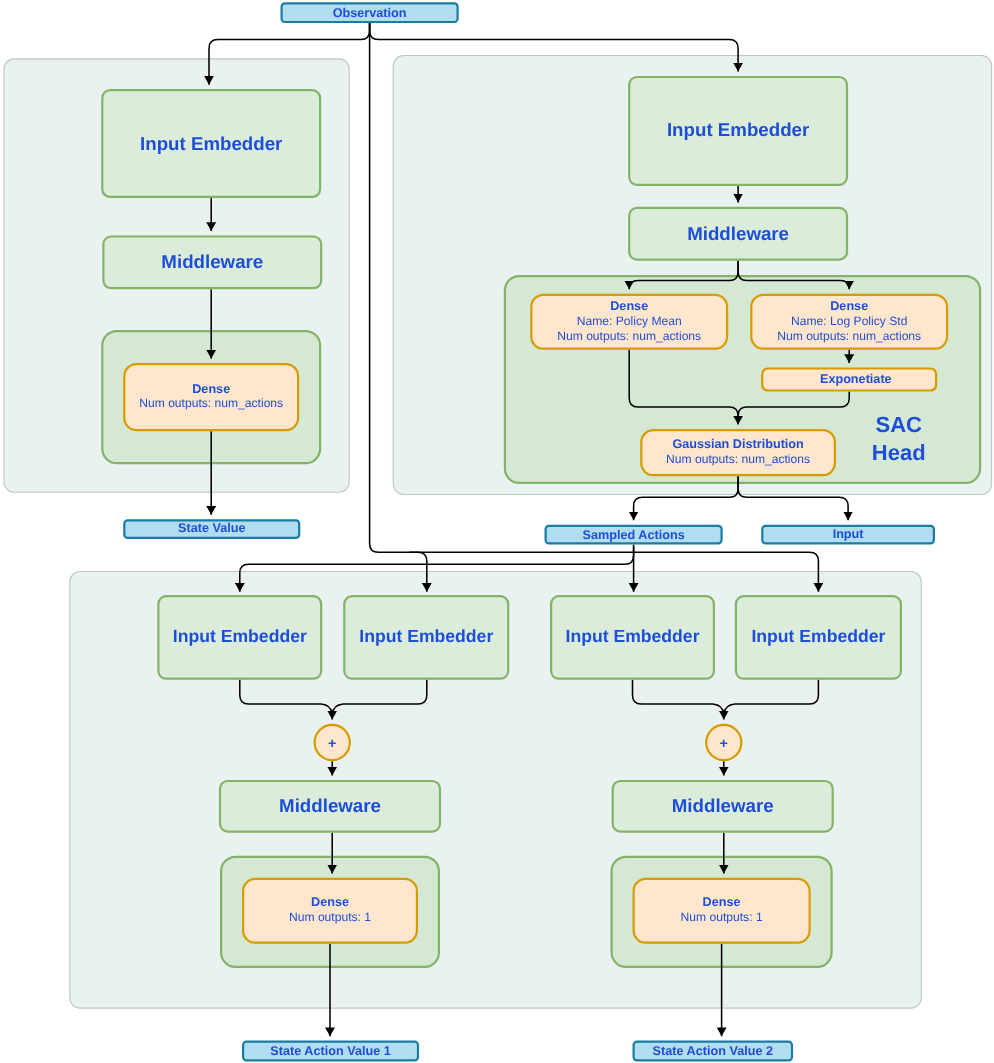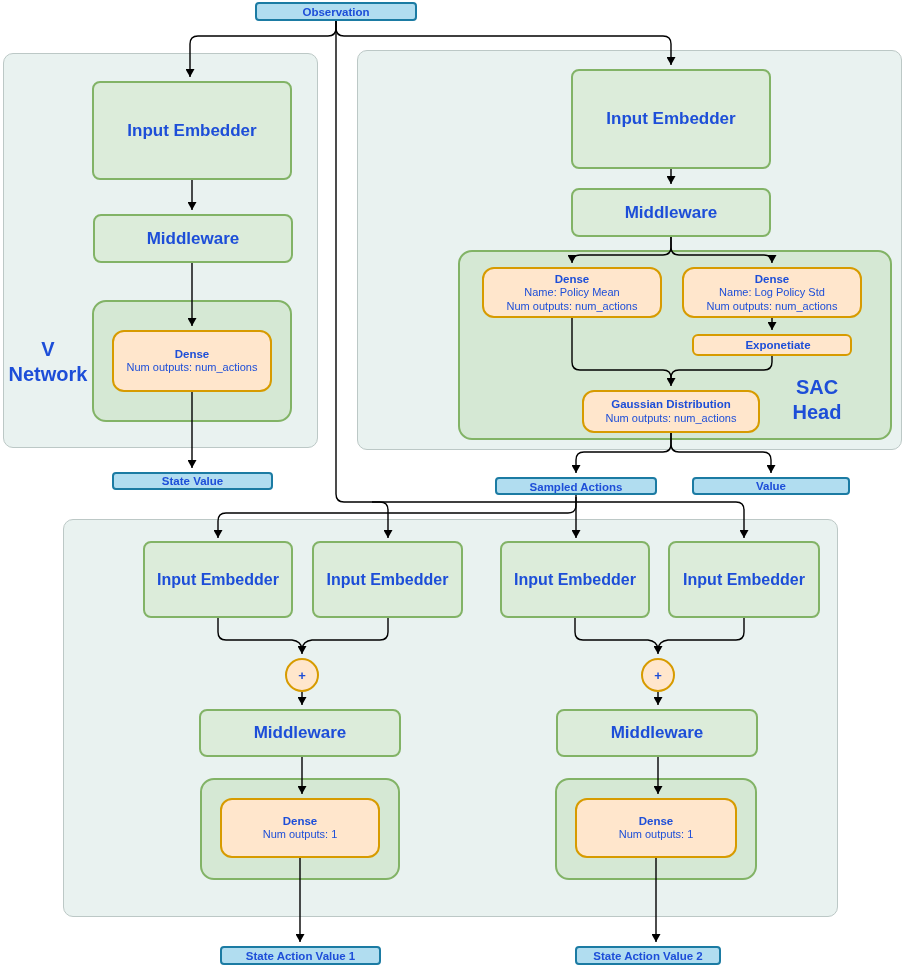--- a/index.html
+++ b/index.html
@@ -96,23 +96,20 @@
       <path d="M658,692 L658,705" marker-end="url(#arr)"></path>
       <path d="M658,757 L658,794" marker-end="url(#arr)"></path>
       <path d="M656,858 L656,942" marker-end="url(#arr)"></path>
     </g>
   </svg>
 
   <div class="abs bnode" style="left:255px;top:2px;width:162px;height:19px;">
     <span>Observation</span>
   </div>
 
-  <div class="abs biglabel" style="left:2px;top:337px;width:92px;">
-    <span>V Network</span>
-  </div>
   <div class="abs gnode" style="left:92px;top:81px;width:200px;height:99px;">
     <span>Input Embedder</span>
   </div>
   <div class="abs gnode" style="left:93px;top:214px;width:200px;height:49px;">
     <span>Middleware</span>
   </div>
   <div class="abs onode" style="left:112px;top:330px;width:160px;height:62px;">
     <div class="t">Dense</div>
     <div class="l">Num outputs: num_actions</div>
   </div>
@@ -145,21 +142,21 @@
   </div>
   <div class="abs onode" style="left:582px;top:390px;width:178px;height:43px;">
     <div class="t">Gaussian Distribution</div>
     <div class="l">Num outputs: num_actions</div>
   </div>
 
   <div class="abs bnode" style="left:495px;top:477px;width:162px;height:18px;align-items:flex-end;">
     <span>Sampled Actions</span>
   </div>
   <div class="abs bnode" style="left:692px;top:477px;width:158px;height:18px;">
-    <span>Value</span>
+    <span>Input</span>
   </div>
 
   <div class="abs gnode" style="left:143px;top:541px;width:150px;height:77px;font-size:16px;">
     <span>Input Embedder</span>
   </div>
   <div class="abs gnode" style="left:312px;top:541px;width:151px;height:77px;font-size:16px;">
     <span>Input Embedder</span>
   </div>
   <div class="abs gnode" style="left:500px;top:541px;width:150px;height:77px;font-size:16px;">
     <span>Input Embedder</span>

